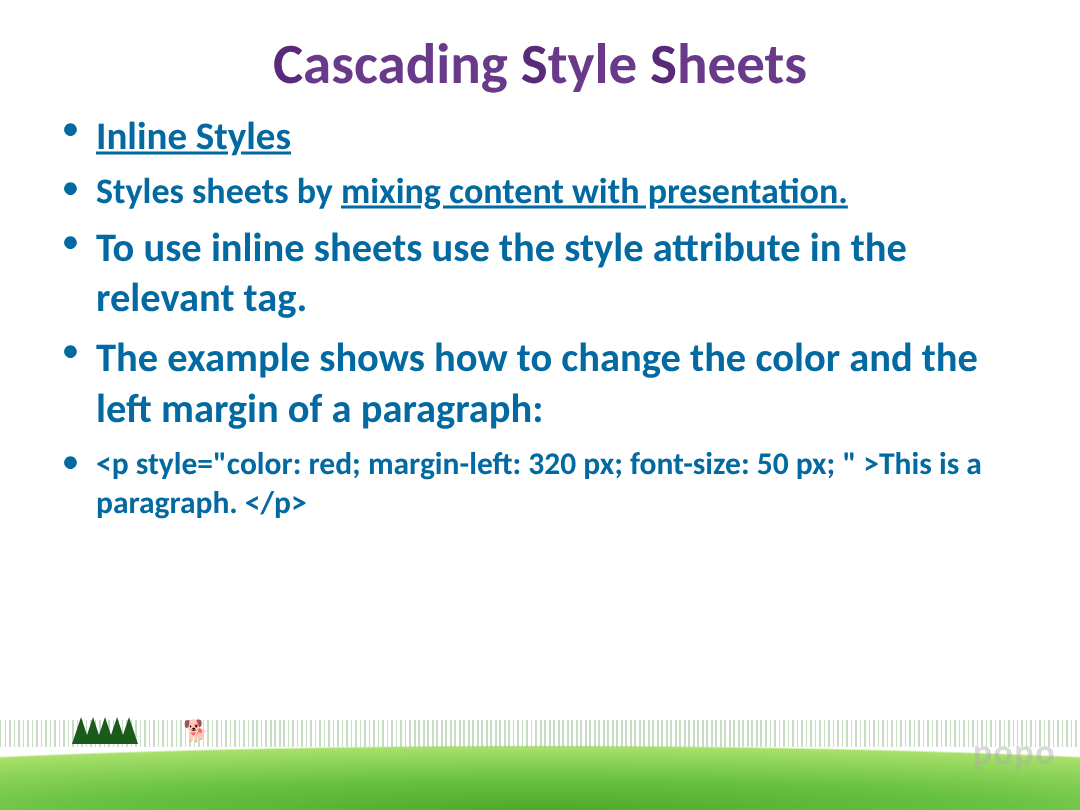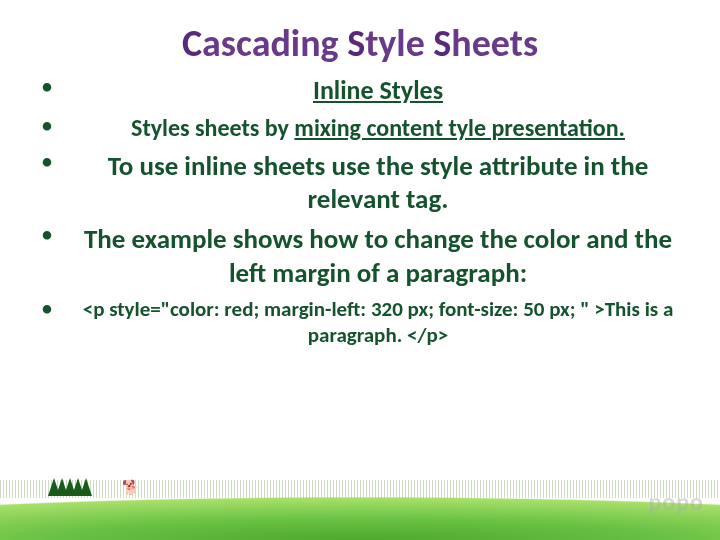--- a/index.html
+++ b/index.html
@@ -1,15 +1,15 @@
 <!DOCTYPE html>
 <html><head>
 <meta charset="utf-8">
 <style>
-  * { margin: 0; padding: 0; box-sizing: border-box; text-align: center; }
+  * { margin: 0; padding: 0; box-sizing: border-box; }
   body {
     width: 720px;
     height: 540px;
     background: #fff;
     font-family: Calibri, Arial, sans-serif;
     position: relative;
     overflow: hidden;
   }
   .slide {
     width: 100%;
@@ -25,21 +25,21 @@
     margin-bottom: 8px;
   }
   .title .cap { color: #5a2a7a; }
   ul.bullets {
     list-style: none;
     padding-left: 10px;
   }
   ul.bullets > li {
     position: relative;
     padding-left: 26px;
-    color: #14532d;
+    color: #0369a1;
     margin-bottom: 6px;
     line-height: 1.25;
   }
   ul.bullets > li::before {
     content: "•";
     position: absolute;
     left: 4px;
     top: 0;
     font-size: 20px;
   }
@@ -116,21 +116,21 @@
 </head>
 <body>
 
 <div class="slide">
 
   <h1 class="title"><span class="cap">C</span><span>ascading</span> <span class="cap">S</span><span>tyle</span> <span class="cap">S</span><span>heets</span></h1>
 
   <ul class="bullets">
     <li class="b1">Inline Styles</li>
     <li class="b2">
-      <span>Styles sheets by </span><span class="u">mixing content tyle presentation.</span>
+      <span>Styles sheets by </span><span class="u">mixing content with presentation.</span>
     </li>
     <li class="b3">
       <span>To use inline sheets use the </span><span>style attribute in the relevant tag.</span>
     </li>
     <li class="b4">The example shows how to change the color and the left margin of a paragraph:</li>
     <li class="b5">&lt;p style="color: red; margin-left: 320 px; font-size: 50 px; " &gt;This is a paragraph. &lt;/p&gt;</li>
   </ul>
 
   <div class="grass"></div>
   <div class="trees">

